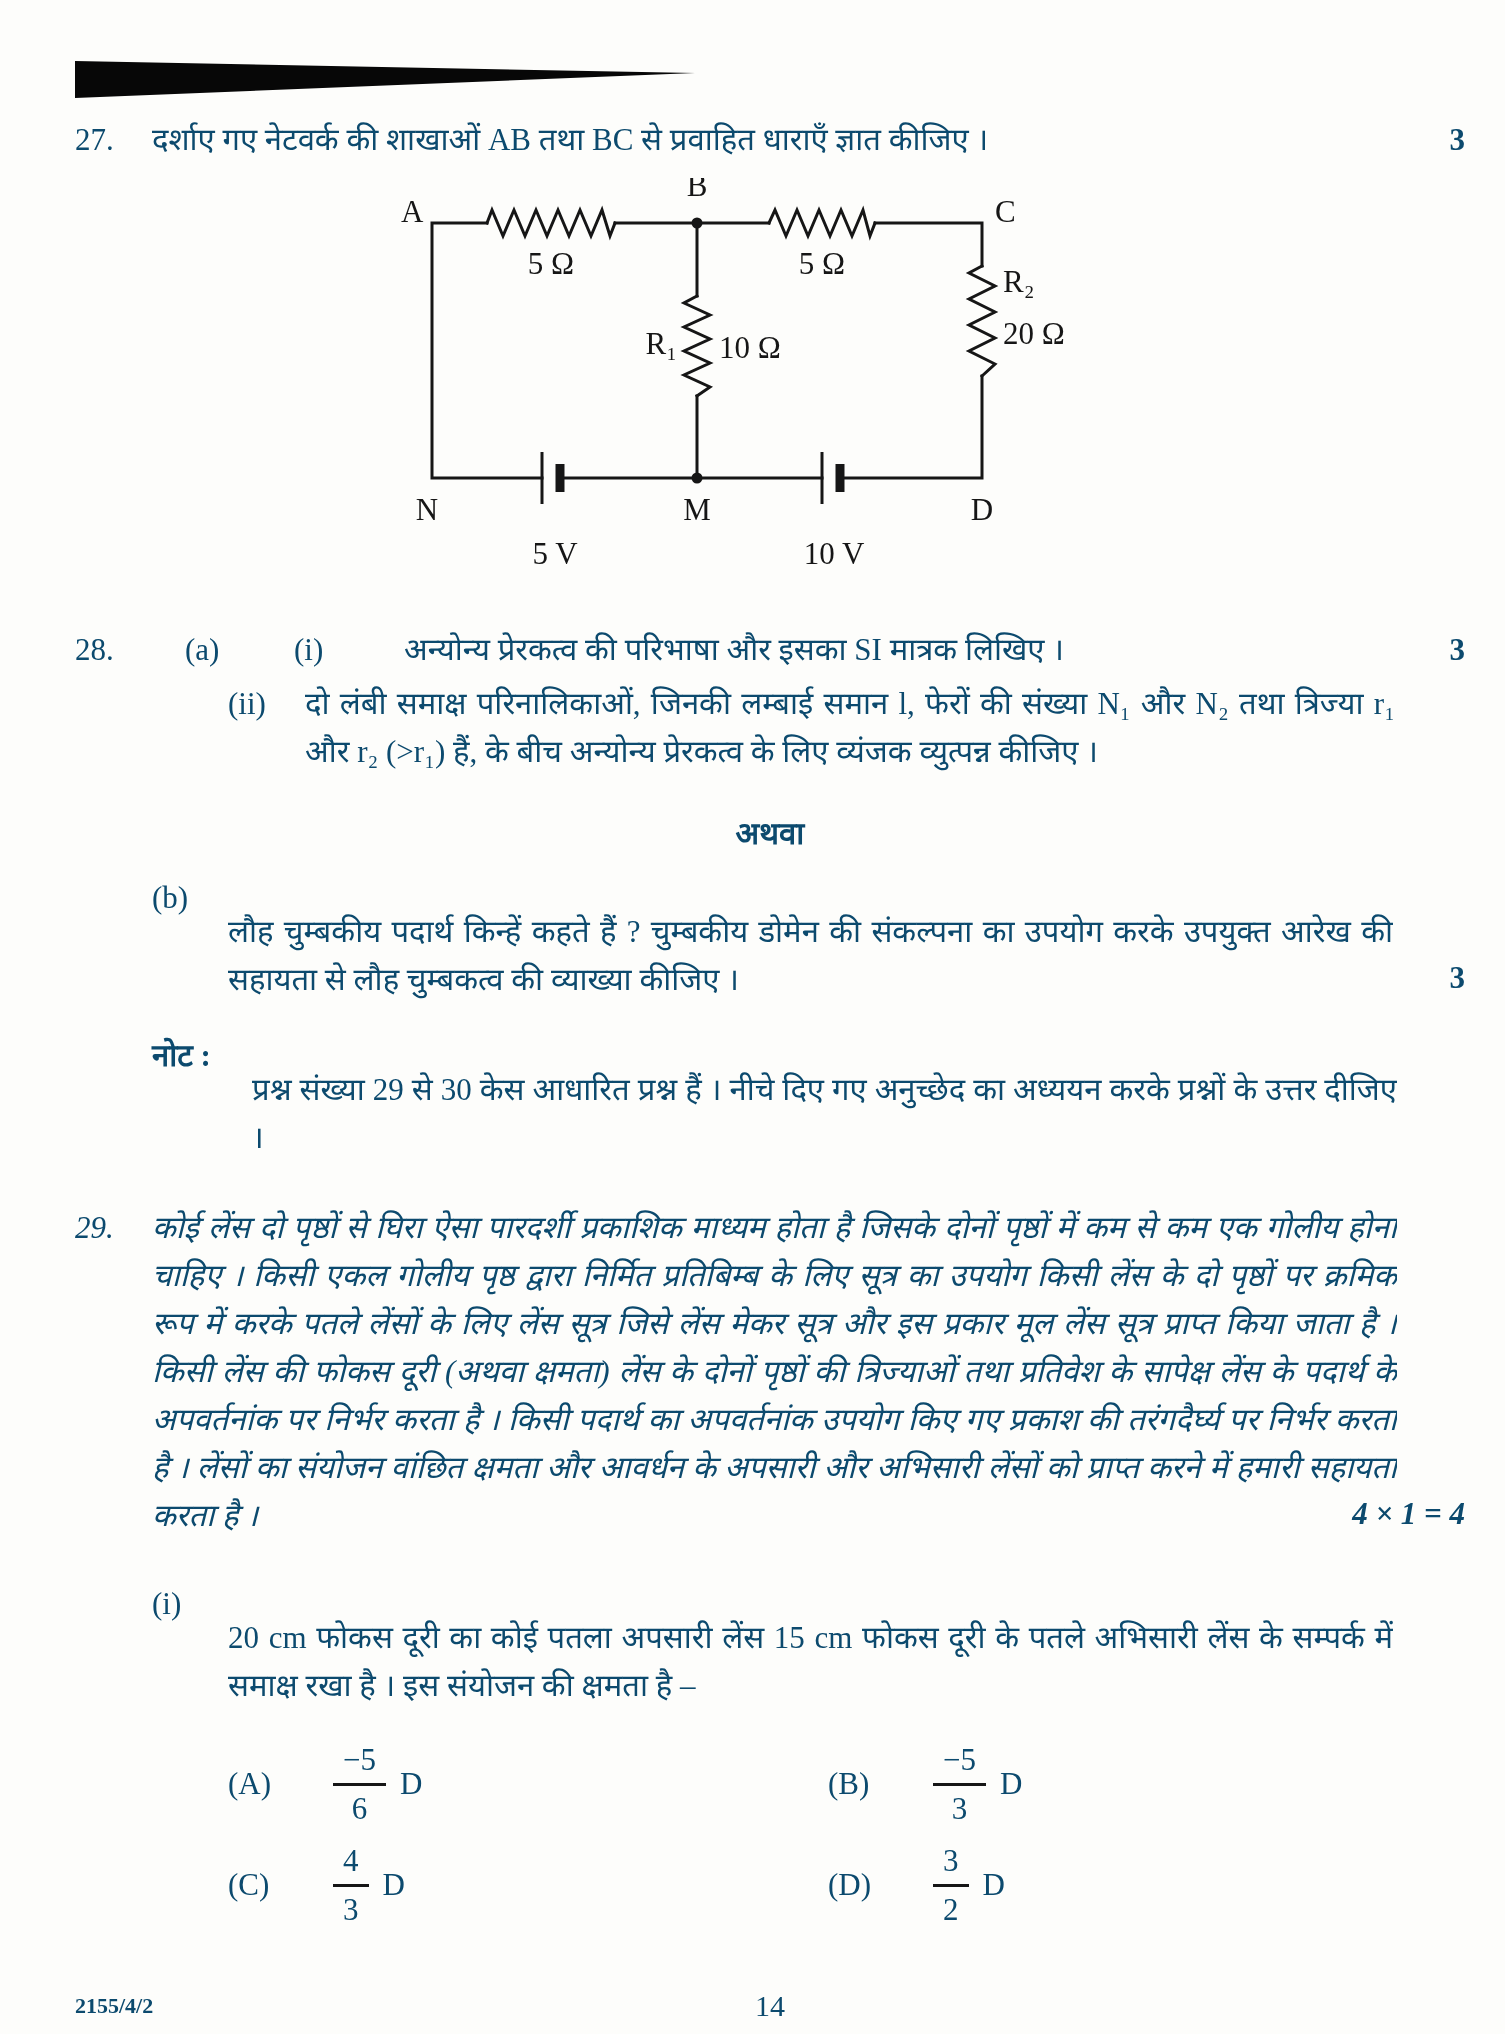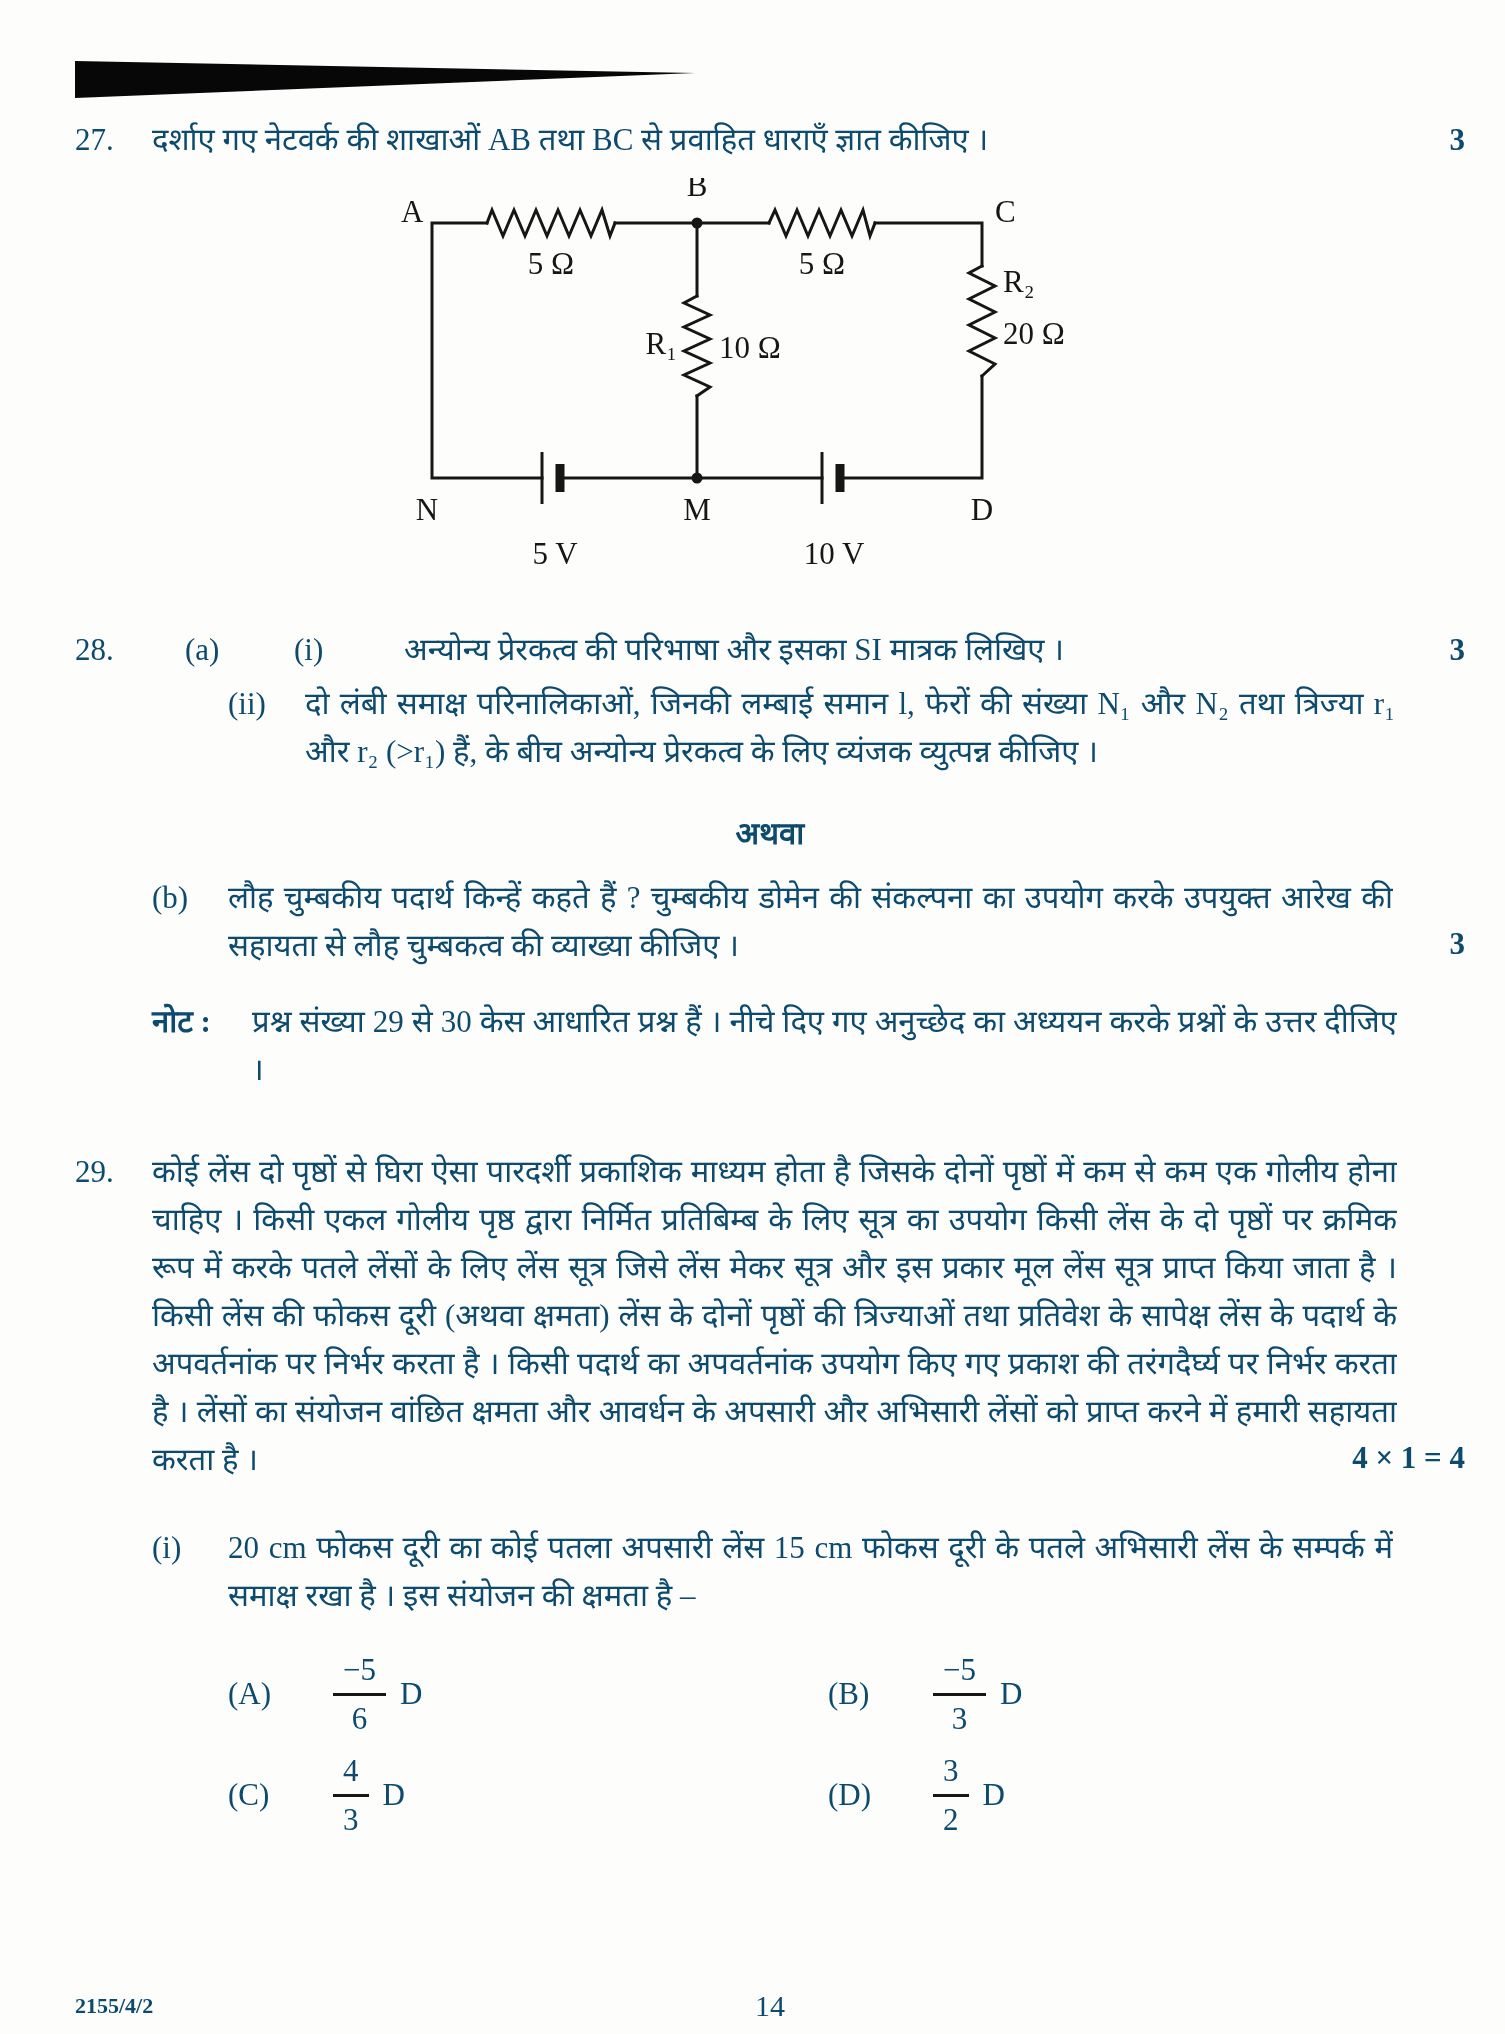--- a/index.html
+++ b/index.html
@@ -10,21 +10,21 @@
     font-family:"Liberation Serif","DejaVu Serif",serif; font-size:31px; line-height:48px;
   }
   .content { position:absolute; left:75px; top:116px; width:1390px; }
   .row { display:flex; align-items:flex-start; }
   .rel { position:relative; }
   .qnum  { flex:none; width:77px; }
   .part  { flex:none; width:76px; }
   .sub   { flex:none; width:77px; }
   .qtext { flex:1 1 auto; }
   .justify { text-align:justify; }
-  .clip2 { max-height:100px; overflow:hidden; }
+  .clip2 { max-height:100px; overflow:hidden;margin-top:34px; }
   .clip3 { max-height:150px; overflow:hidden; }
   .clip7 { max-height:342px; overflow:hidden; }
   .bold { font-weight:bold; }
   .marks { flex:none; margin-left:auto; padding-left:12px; font-weight:bold; }
   .marks-abs { position:absolute; right:0; bottom:2px; font-weight:bold; }
   .artifact { position:absolute; left:75px; top:56px; }
 
   .circuit-wrap { margin:14px 0 0 322px; width:700px; }
 
   .q28a  { margin-top:36px;gap:33px; }
@@ -34,21 +34,21 @@
   .q28b  { margin-top:16px; padding-left:77px; }
   .q28b .qtext { max-width:1165px; }
 
   .khand { margin-top:56px; text-align:center; position:relative; }
   .khand-marks { position:absolute; right:0; top:0; font-weight:bold; }
 
   .note  { margin-top:28px; padding-left:77px; }
   .note-label { flex:none; width:100px; font-weight:bold; white-space:nowrap; }
   .note-text  { flex:1; max-width:1145px; }
 
-  .q29   { margin-top:54px; }
+  .q29   { margin-top:42px;font-style:italic; }
   .q29 .passage { width:1245px; }
 
   .q29i  { margin-top:40px; padding-left:77px; }
   .q29i .sub { width:76px; }
   .q29i .qtext { max-width:1165px; }
 
   .opt-row { margin-top:28px; padding-left:153px; display:flex; }
   .opt-row.second { margin-top:10px; }
   .opt { width:600px; display:flex; align-items:center; }
   .opt-label { flex:none; width:105px; }

